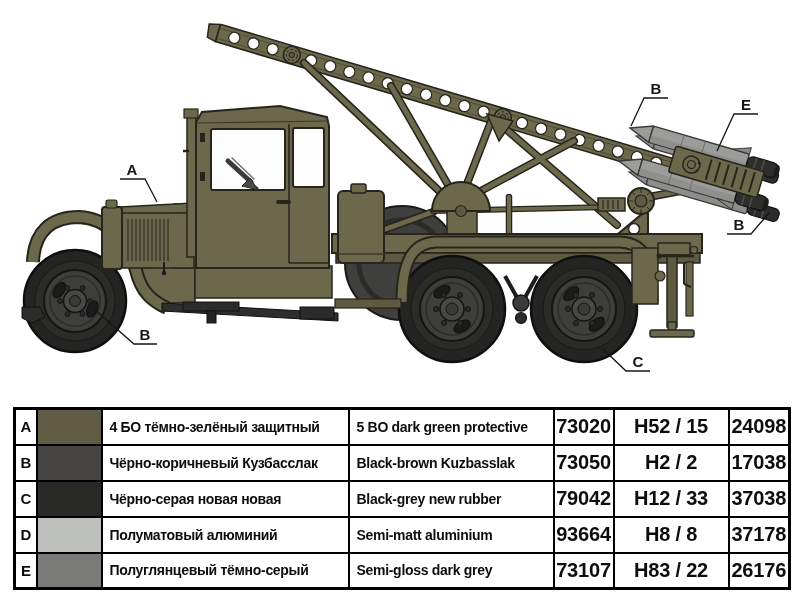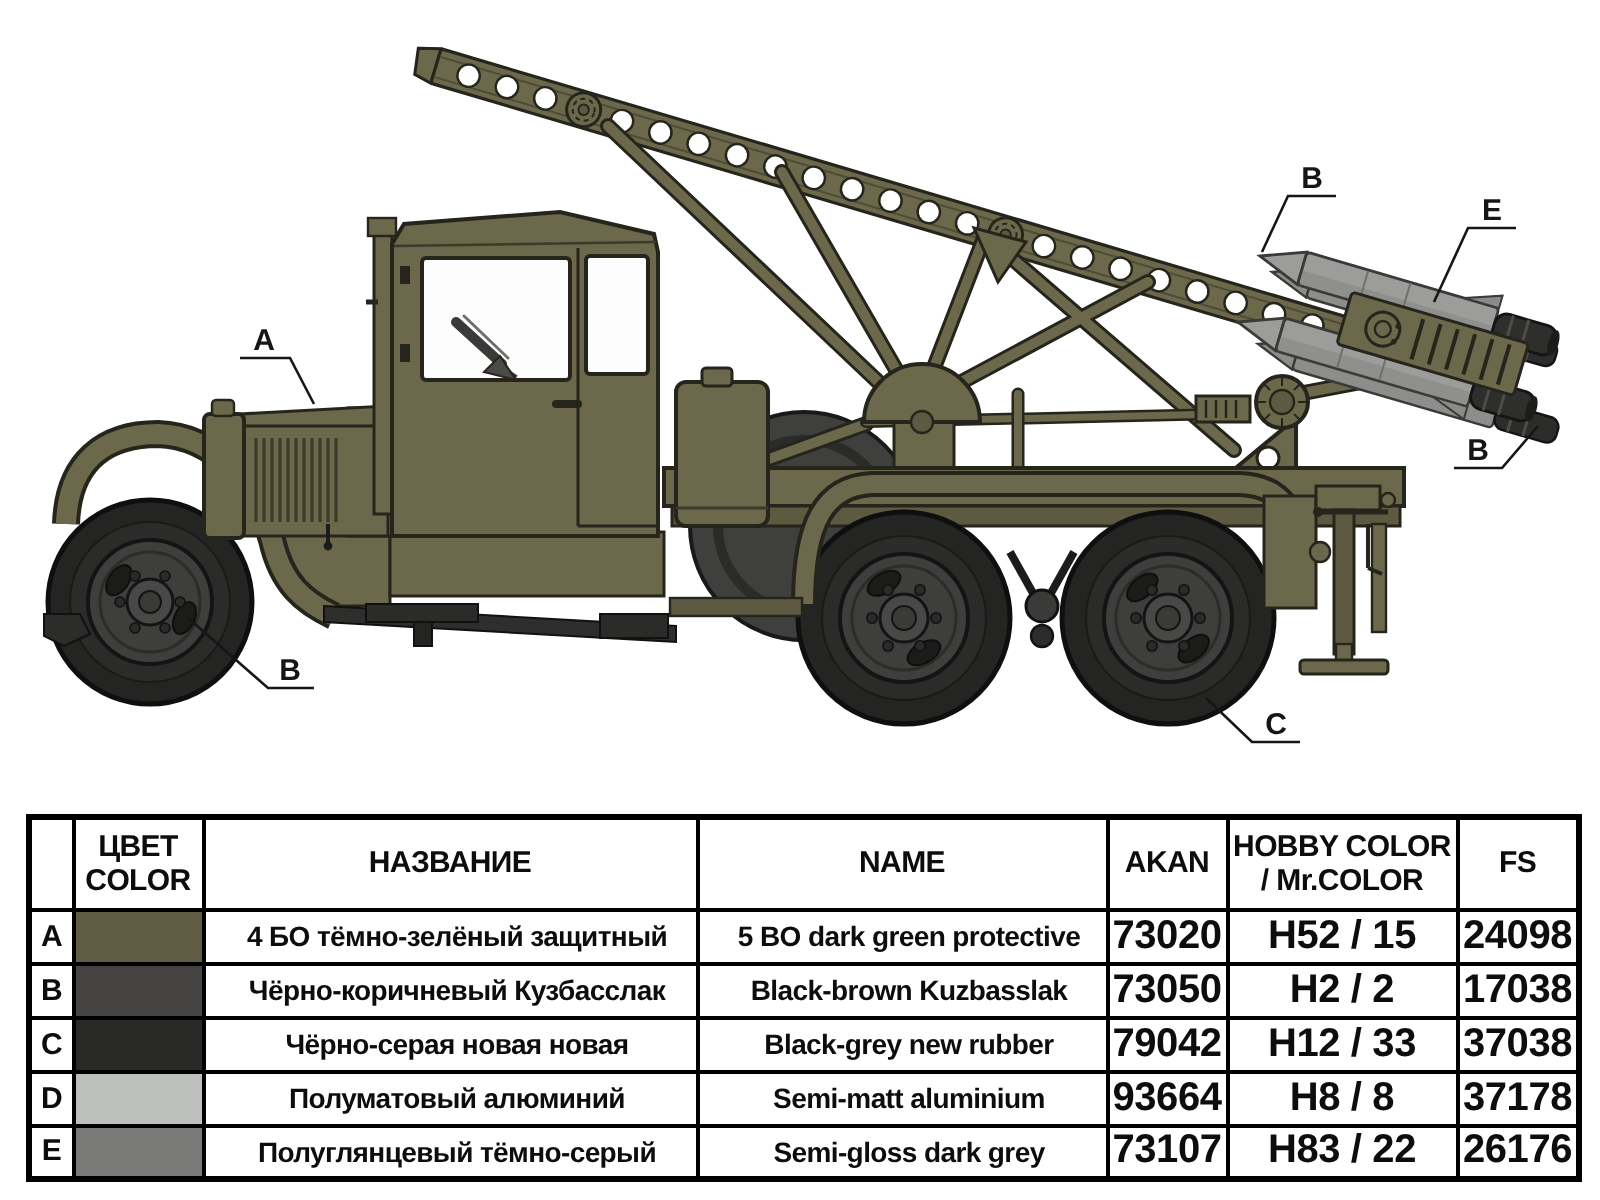--- a/index.html
+++ b/index.html
@@ -16,21 +16,21 @@
   .paint-table td,.paint-table th{
     border:2px solid #000;
     font-weight:bold;color:#0d0d0d;
     padding:0;overflow:hidden;white-space:nowrap;
     letter-spacing:-0.3px;
   }
   .paint-table th{font-size:15px;line-height:1.15;text-align:center;vertical-align:middle;}
   .paint-table td{font-size:14px;text-align:center;vertical-align:middle;}
   .paint-table tr.data-row{height:27px;}
   .paint-table tr.head-row{height:46px;}
-  td.cell-left{text-align:center;padding-left:7px;}
+  td.cell-left{text-align:left;padding-left:7px;}
   td.cell-letter{font-size:15px;}
   td.cell-num{font-size:20px;letter-spacing:-0.2px;}
   col.c-letter{width:22px;}
   col.c-swatch{width:65px;}
   col.c-nameru{width:247px;}
   col.c-nameen{width:205px;}
   col.c-akan{width:60px;}
   col.c-hobby{width:115px;}
   col.c-fs{width:61px;}
   .callout-text{
@@ -394,35 +394,20 @@
   <colgroup>
     <col class="c-letter">
       <col class="c-swatch">
       <col class="c-nameru">
       <col class="c-nameen">
     <col class="c-akan">
       <col class="c-hobby">
       <col class="c-fs">
   </colgroup>
   <tbody>
-      <tr class="head-row">
-    <th></th>
-    <th>
-      <div>ЦВЕТ</div>
-      <div>COLOR</div>
-    </th>
-    <th>НАЗВАНИЕ</th>
-    <th>NAME</th>
-    <th>AKAN</th>
-    <th>
-      <div>HOBBY COLOR</div>
-      <div>/ Mr.COLOR</div>
-    </th>
-    <th>FS</th>
-  </tr>
   <tr class="data-row">
     <td class="cell-letter">A</td>
     <td style="background-color: rgb(97, 92, 68);"></td>
     <td class="cell-left">4 БО тёмно-зелёный защитный</td>
     <td class="cell-left">5 BO dark green protective</td>
     <td class="cell-num">73020</td>
     <td class="cell-num">H52 / 15</td>
     <td class="cell-num">24098</td>
   </tr>
   <tr class="data-row">

